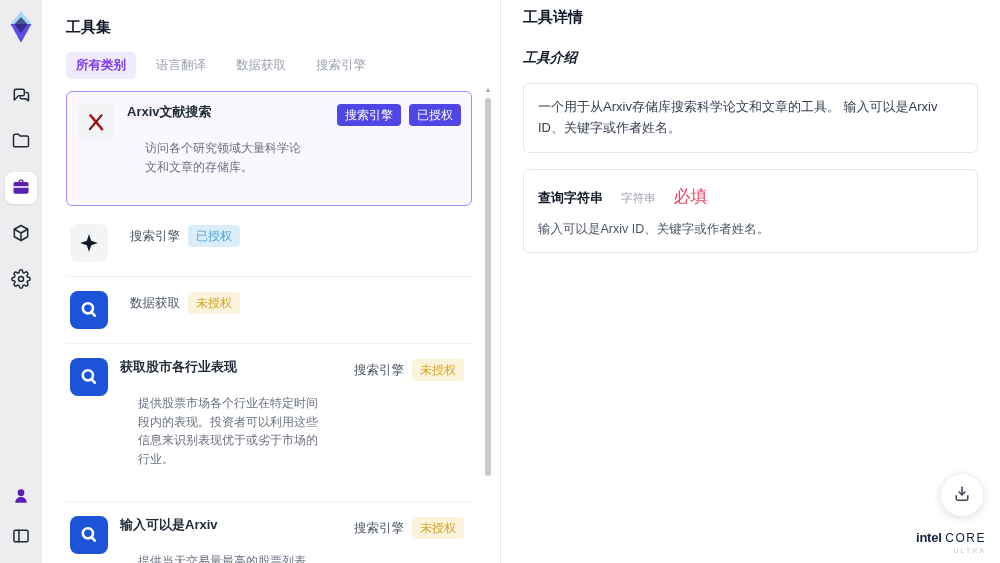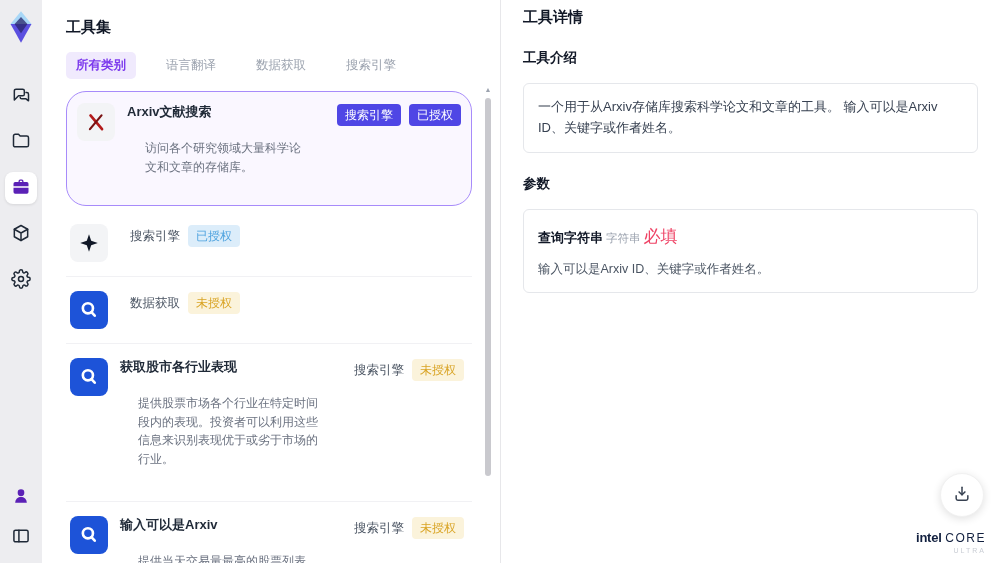--- a/index.html
+++ b/index.html
@@ -29,28 +29,28 @@
   .sidebar-bottom { display:flex; flex-direction:column; gap:12px; align-items:center; }
   .sidebar-bottom .nav-item { width:28px; height:28px; }
 
   
   .content { flex:1; display:flex; height:100%; }
   .list-pane {
     width:458px; flex-shrink:0; padding:18px 0 0 24px;
     display:flex; flex-direction:column; position:relative;
   }
   .pane-title { font-size:15px; font-weight:700; color:#111827; margin:0; }
-  .tabs { display:flex; align-items:center; gap:20px; margin-top:15px; }
+  .tabs { display:flex; align-items:center; gap:10px; margin-top:15px; }
   .tab { font-size:12.5px; color:#9CA3AF; padding:5px 10px; border-radius:5px; cursor:pointer; white-space:nowrap; }
   .tab.active { color:#7C3AED; background:#F0EAFD; font-weight:700; }
 
   .cards { margin-top:12px; padding-right:28px; flex:1; overflow:hidden; }
   .tool-card { display:flex; padding:14px 8px 14px 4px; border-bottom:1px solid #F1F1F4; cursor:pointer; background:#fff; }
   .tool-card.selected {
-    border:1.5px solid #A78BFA; background:#FAF7FF; border-radius:20px;
+    border:1.5px solid #A78BFA; background:#FAF7FF; border-radius:6px;
     padding:11px 10px; margin-bottom:4px;
   }
   .tool-icon {
     width:38px; height:38px; border-radius:8px; background:#F3F4F6;
     display:flex; align-items:center; justify-content:center; flex-shrink:0; margin-right:12px;
   }
   .tool-icon.blue { background:#1D53D8; }
   .tool-icon svg { width:22px; height:22px; }
   .tool-body { flex:1; min-width:0; }
   .tool-name { font-size:13px; font-weight:700; color:#1F2937; margin:0 0 5px; }
@@ -62,26 +62,26 @@
   .badge.yellow { background:#FBF3DB; color:#D9A425; }
   .category-text { font-size:12.5px; color:#4B5563; padding:3px 0; white-space:nowrap; }
 
   .scrollbar { position:absolute; top:86px; right:8px; bottom:4px; width:8px; }
   .scroll-arrow { color:#9CA3AF; font-size:7px; line-height:8px; text-align:center; }
   .scroll-thumb { position:absolute; top:12px; left:1px; width:6px; height:80%; background:#C9C9CE; border-radius:3px; }
 
   
   .detail-pane { flex:1; border-left:1px solid #E7E7EA; padding:8px 22px; position:relative; }
   .detail-title { font-size:15px; font-weight:700; margin:0; color:#111827; }
-  .section-heading { font-size:13.5px; font-weight:700; color:#111827; margin:22px 0 0; }
+  .section-heading { font-size:13.5px; font-weight:700; color:#111827; margin:22px 0 0;font-style:italic; }
   .info-box {
     margin-top:16px; border:1px solid #E5E7EB; border-radius:6px;
     padding:13px 14px; font-size:13px; color:#374151; line-height:1.6; background:#fff;
   }
-  .param-head { display:flex; align-items:baseline; gap:3px; }
+  .param-head { display:flex; align-items:baseline; gap:18px; }
   .param-name { font-size:13px; font-weight:700; color:#111827; }
   .param-type { font-size:11.5px; color:#9CA3AF; }
   .param-required { font-size:17px; color:#EF4466; }
   .param-desc { margin-top:9px; font-size:12.5px; color:#4B5563; }
 
   .download-btn {
     position:absolute; right:16px; bottom:46px; width:44px; height:44px; border-radius:50%;
     background:#fff; border:1px solid #F1F1F1; box-shadow:0 2px 8px rgba(0,0,0,.12);
     display:flex; align-items:center; justify-content:center; cursor:pointer;
   }
@@ -265,21 +265,20 @@
         <div class="scroll-thumb"></div>
       </div>
     </section>
 
     <section class="detail-pane">
       <h1 class="detail-title">工具详情</h1>
 
       <h2 class="section-heading">工具介绍</h2>
       <div class="info-box">一个用于从Arxiv存储库搜索科学论文和文章的工具。 输入可以是Arxiv ID、关键字或作者姓名。</div>
 
-      <h2 class="section-heading">参数</h2>
       <div class="info-box">
         <div class="param-head">
           <span class="param-name">查询字符串</span>
           <span class="param-type">字符串</span>
           <span class="param-required">必填</span>
         </div>
         <div class="param-desc">输入可以是Arxiv ID、关键字或作者姓名。</div>
       </div>
 
       <button class="download-btn">

